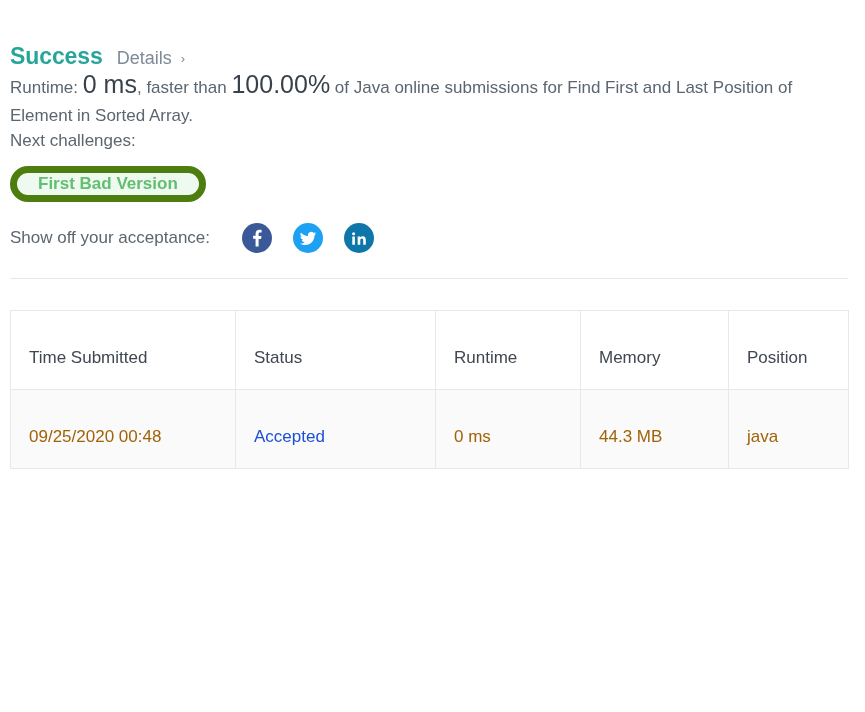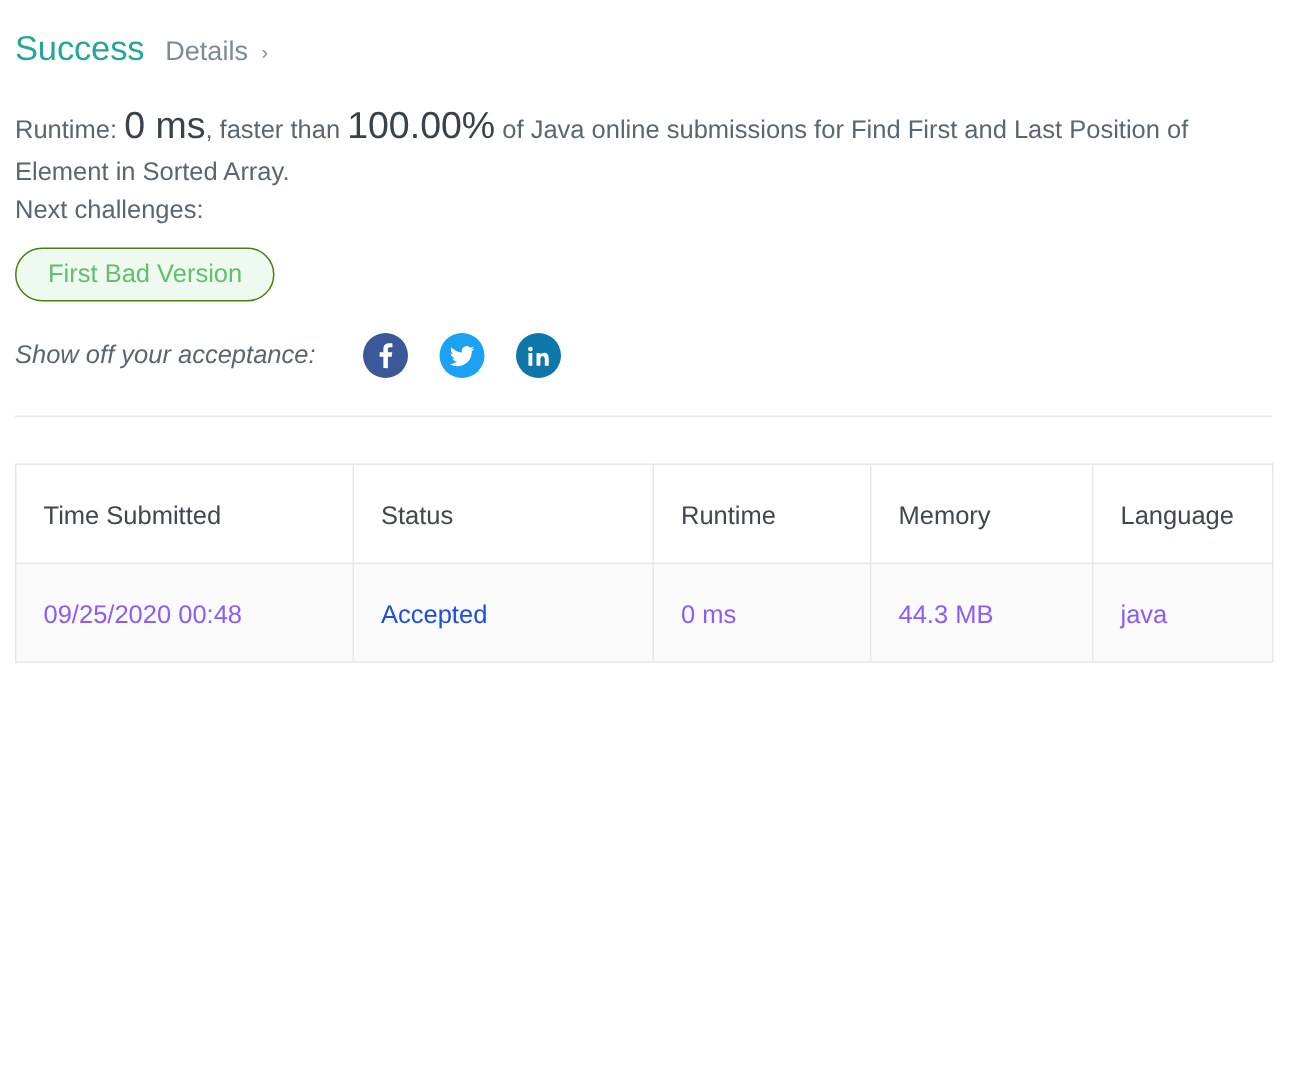--- a/index.html
+++ b/index.html
@@ -27,24 +27,25 @@
 
   
   .result-header {
     display: flex;
     align-items: baseline;
     padding-top: 18px;
     height: 34px;
   }
   .status-title {
     font-size: 23px;
-    font-weight: normal;
+    font-weight: bold;
     color: #26a69a;
     letter-spacing: -0.1px;
     line-height: 28px;
+    margin-top: 24px;
   }
   .details-link {
     margin-left: 14px;
     font-size: 18px;
     color: #7c8a99;
     text-decoration: none;
     line-height: 28px;
     cursor: pointer;
     display: inline-flex;
     align-items: baseline;
@@ -83,37 +84,37 @@
   .challenge-row {
     margin-top: 14px;
     display: flex;
   }
   .challenge-pill {
     display: inline-flex;
     align-items: center;
     justify-content: center;
     height: 36px;
     padding: 0 21px;
-    border: 1px solid #4d7c0f;
+    border: 7px solid #4d7c0f;
     border-radius: 20px;
     background: #eef9ef;
     color: #63bf70;
     font-size: 17px;
     text-decoration: none;
     cursor: pointer;
     box-sizing: border-box;
+    font-weight: bold;
   }
 
   
   .share-row {
     margin-top: 19px;
     display: flex;
     align-items: center;
     height: 34px;
-    font-style: italic;
   }
   .share-label {
     font-size: 17px;
     color: #5b6670;
   }
   .share-icons {
     display: flex;
     align-items: center;
     margin-left: 32px;
   }
@@ -142,34 +143,34 @@
     margin-top: 31px;
     width: 838px;
     border-collapse: collapse;
     table-layout: fixed;
     font-size: 17px;
   }
   .submissions-table th,
   .submissions-table td {
     border: 1px solid #e8e8e8;
     text-align: left;
-    padding: 3px 0 0 18px;
+    padding: 16px 0 0 18px;
     height: 62px;
     font-weight: normal;
     vertical-align: middle;
     overflow: hidden;
     white-space: nowrap;
   }
   .submissions-table thead th {
     background: #ffffff;
     color: #3f4750;
   }
   .submissions-table tbody td {
     background: #fafafa;
-    color: #8b5cf6;
+    color: #a16207;
   }
   .submissions-table tbody td.status-cell {
     color: #1d4ed8;
   }
   .col-time     { width: 225px; }
   .col-status   { width: 200px; }
   .col-runtime  { width: 145px; }
   .col-memory   { width: 148px; }
   .col-language { width: 120px; }
 </style>
@@ -230,21 +231,21 @@
         <col class="col-runtime">
       <col class="col-memory">
         <col class="col-language">
     </colgroup>
     <thead>
       <tr>
         <th>Time Submitted</th>
         <th>Status</th>
         <th>Runtime</th>
         <th>Memory</th>
-        <th>Language</th>
+        <th>Position</th>
       </tr>
     </thead>
     <tbody>
       <tr>
         <td>09/25/2020 00:48</td>
         <td class="status-cell">Accepted</td>
         <td>0 ms</td>
         <td>44.3 MB</td>
         <td>java</td>
       </tr>

